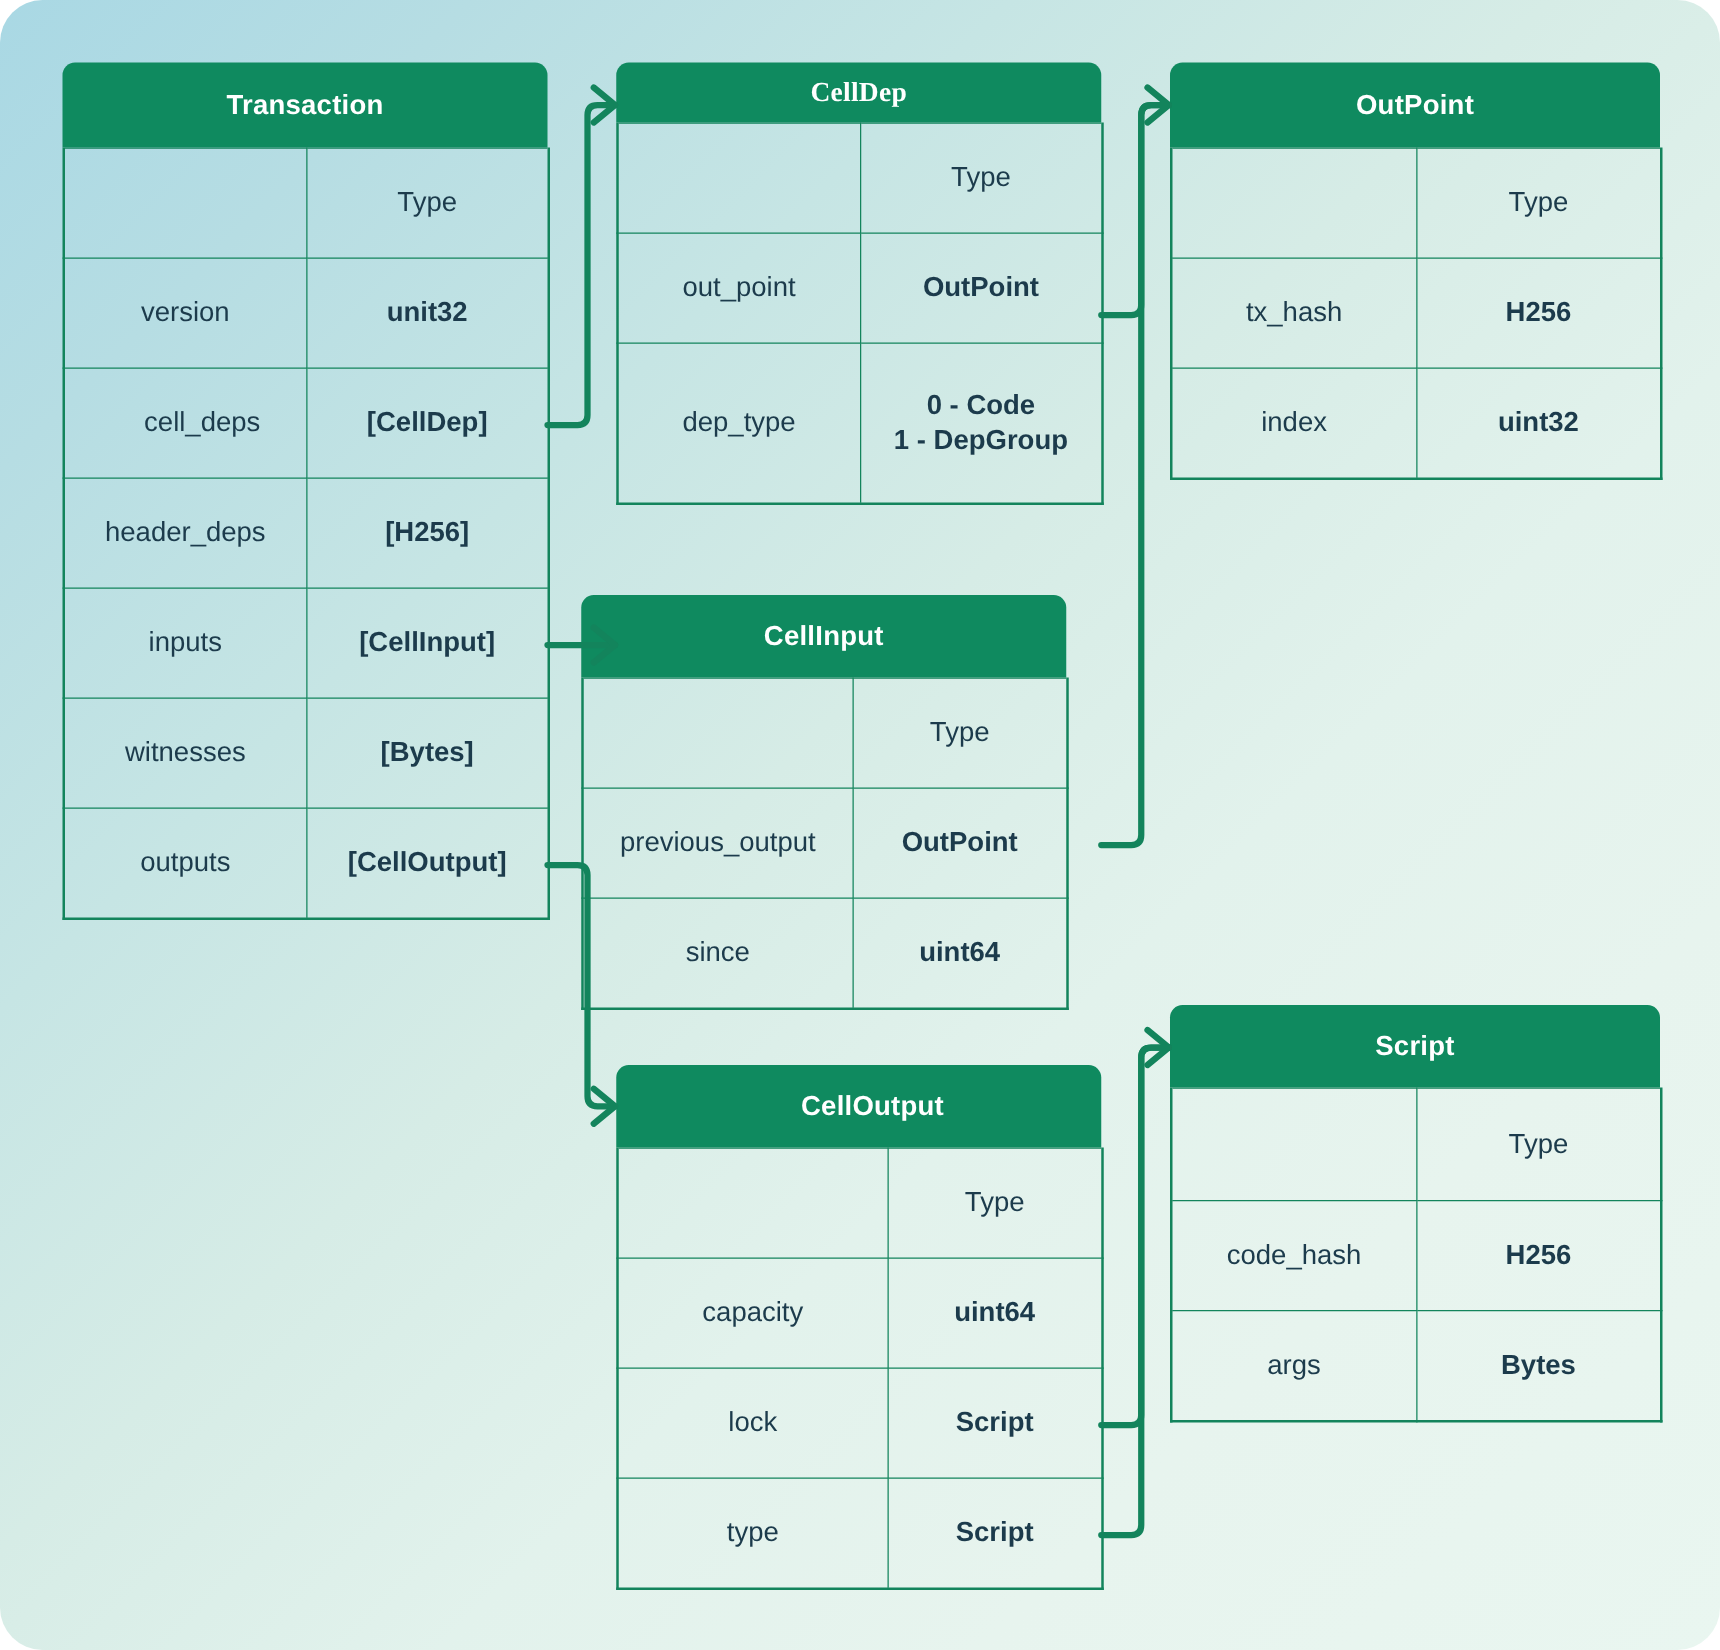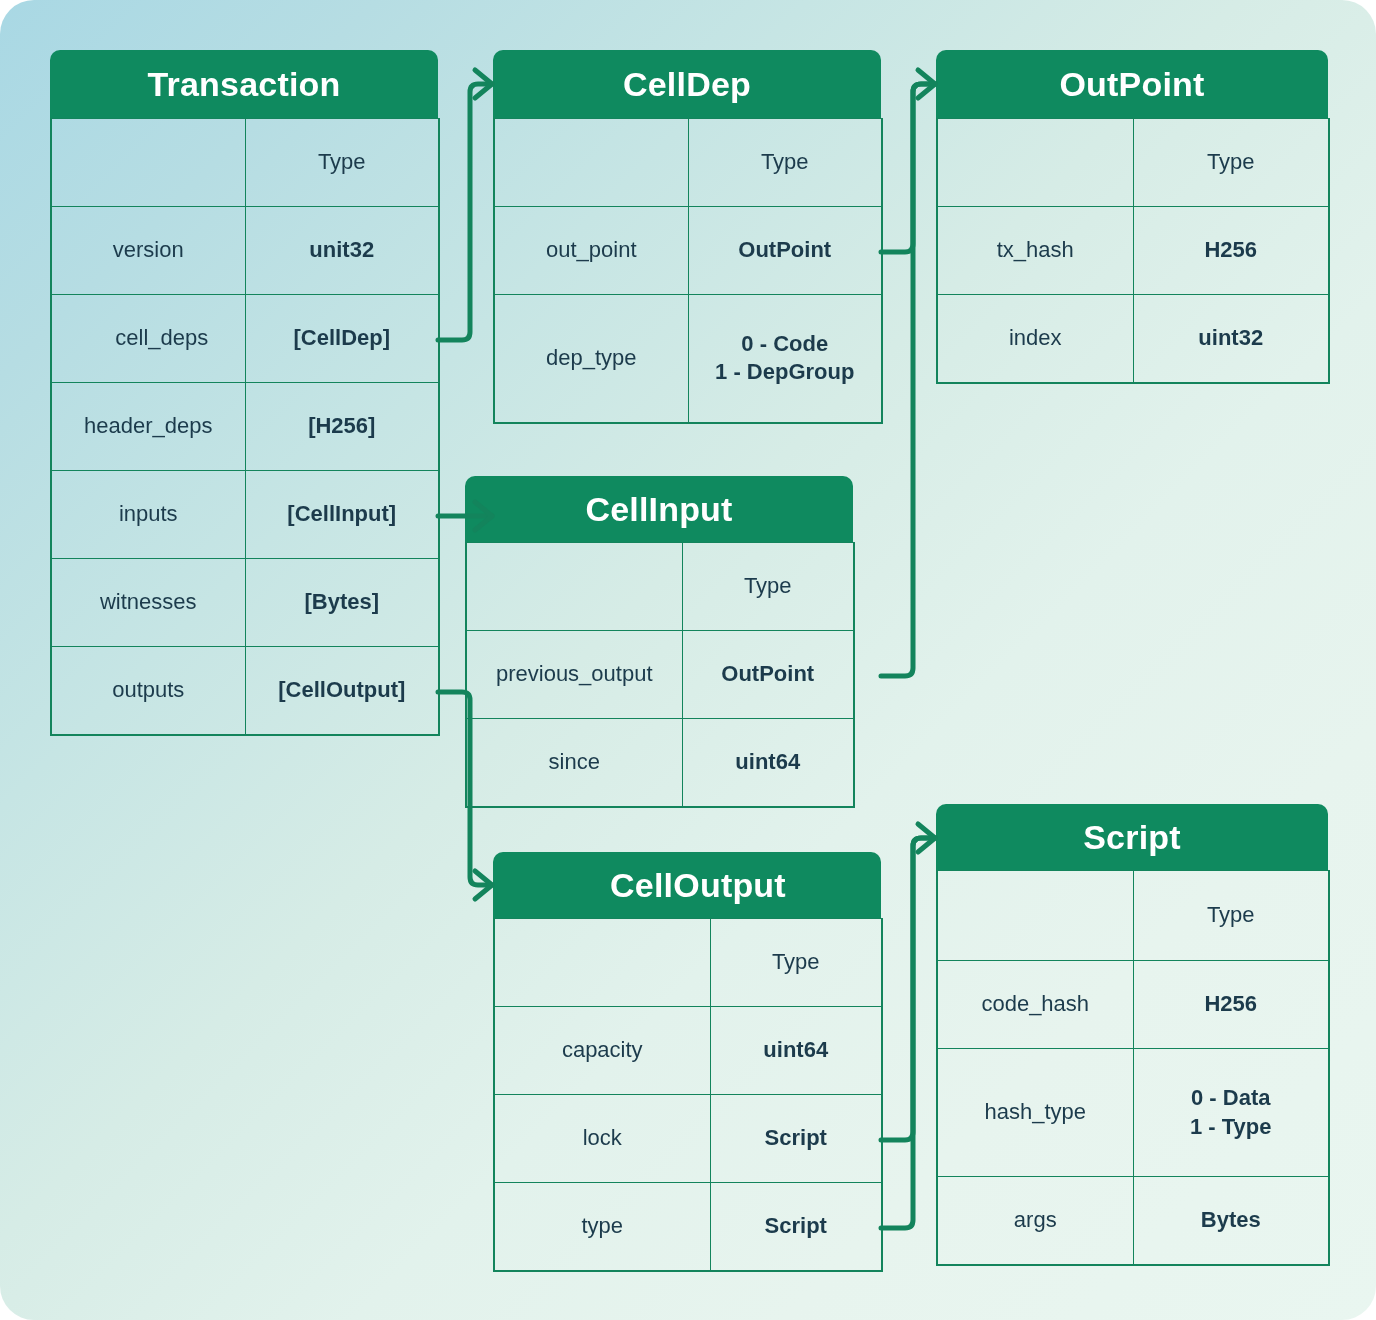--- a/index.html
+++ b/index.html
@@ -38,21 +38,21 @@
   }
 
   
   .ent {
     position: absolute;
     box-sizing: border-box;
   }
   .ent-head {
     background: #0f8a5f;
     color: #ffffff;
-    font-size: 34px;
+    font-size: 22px;
     font-weight: bold;
     text-align: center;
     display: flex;
     align-items: center;
     justify-content: center;
     border-top-left-radius: 10px;
     border-top-right-radius: 10px;
     box-sizing: border-box;
     letter-spacing: 0.2px;
   }
@@ -143,21 +143,21 @@
           <div class="cell type">[Bytes]</div>
         </div>
         <div class="ent-row">
           <div class="cell name" style="height:88px;">outputs</div>
           <div class="cell type">[CellOutput]</div>
         </div>
       </div>
     </div>
 
     <div class="ent" style="left:493px; top:50px; width:388px;">
-      <div class="ent-head" style="height:68px;">CellDep</div>
+      <div class="ent-head" style="height:48px;font-family:Liberation Serif, serif;">CellDep</div>
       <div class="ent-body">
         <div class="ent-row">
           <div class="cell name" style="width:194px;height:88px;"></div>
           <div class="cell type hdr" style="width:194px;">Type</div>
         </div>
         <div class="ent-row">
           <div class="cell name" style="height:88px;">out_point</div>
           <div class="cell type">OutPoint</div>
         </div>
         <div class="ent-row">
@@ -233,27 +233,20 @@
       <div class="ent-body">
         <div class="ent-row">
           <div class="cell name" style="width:196px;height:90px;"></div>
           <div class="cell type hdr" style="width:196px;">Type</div>
         </div>
         <div class="ent-row">
           <div class="cell name" style="height:88px;margin-left:33px;">code_hash</div>
           <div class="cell type">H256</div>
         </div>
         <div class="ent-row">
-          <div class="cell name" style="height:128px;">hash_type</div>
-          <div class="cell type">
-            <span class="sub">0 - Data</span>
-            <span class="sub">1 - Type</span>
-          </div>
-        </div>
-        <div class="ent-row">
           <div class="cell name" style="height:88px;">args</div>
           <div class="cell type">Bytes</div>
         </div>
       </div>
     </div>
 
     <svg id="wires" viewBox="0 0 1376 1320">
 
       <g>
         <path d="M 438 340 L 462 340 Q 470 340 470 332 L 470 92 Q 470 84 478 84 L 492 84"></path>

